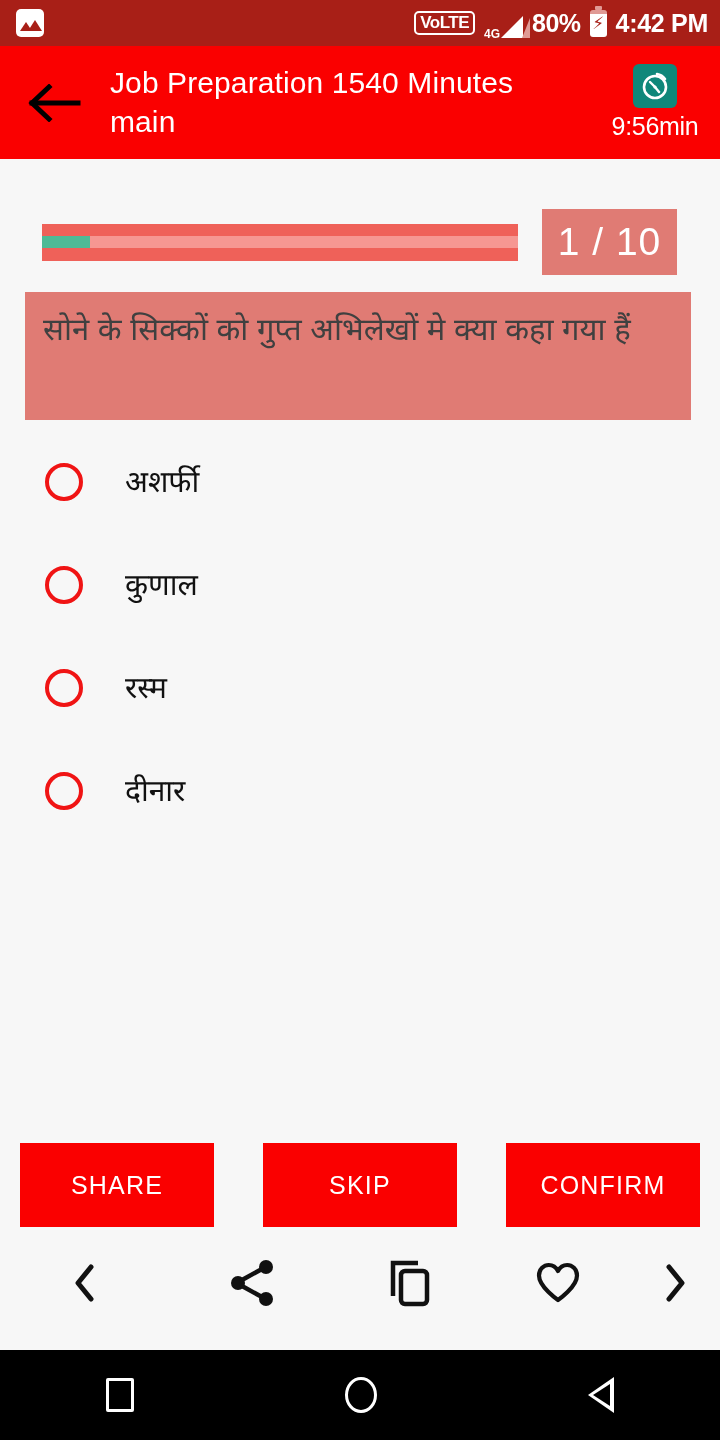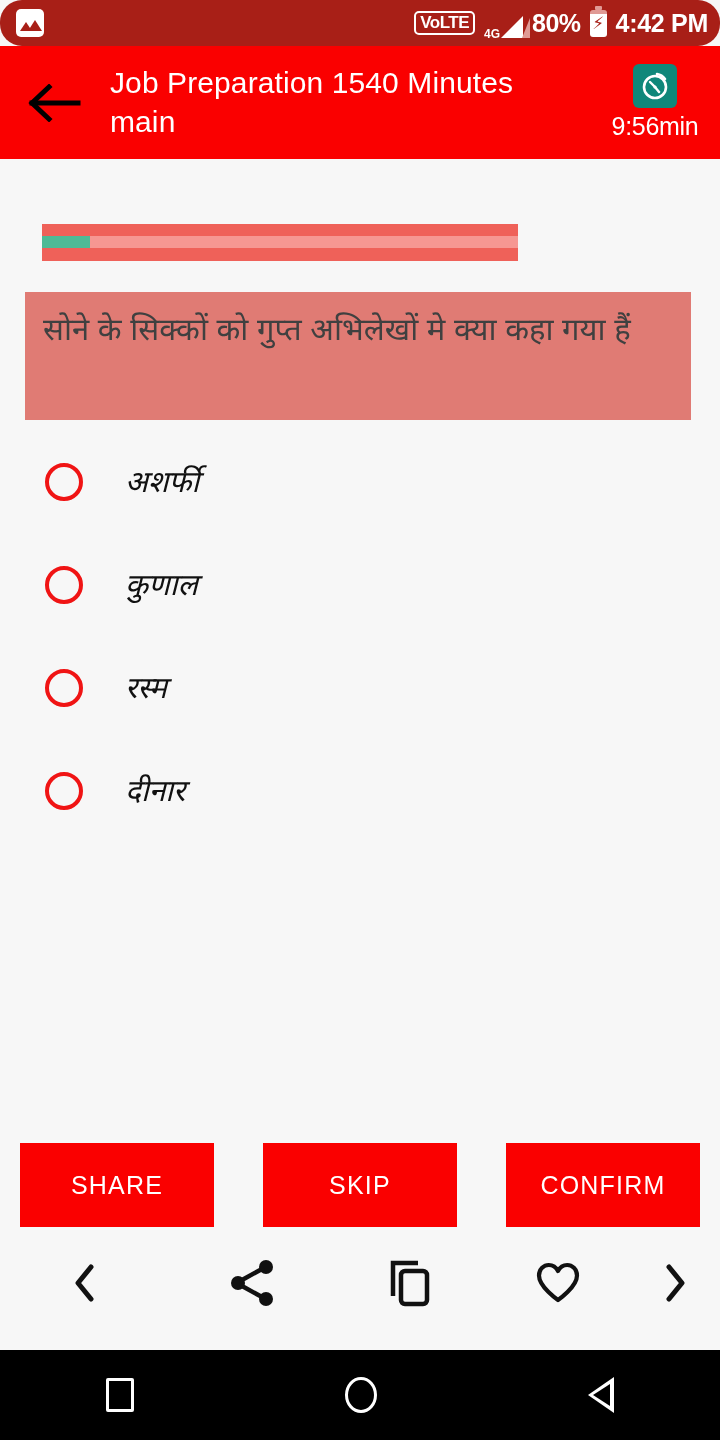--- a/index.html
+++ b/index.html
@@ -22,21 +22,20 @@
   .status-bar {
     position: absolute;
     top: 0; left: 0;
     width: 720px;
     height: 46px;
     background: #a81f17;
     display: flex;
     align-items: center;
     padding: 0 12px 0 16px;
     color: #ffffff;
-    border-radius: 22px;
   }
   .status-left { display: flex; align-items: center; gap: 8px; }
   .status-right {
     margin-left: auto;
     display: flex;
     align-items: center;
     gap: 9px;
   }
   .photo-icon {
     width: 28px; height: 28px;
@@ -225,21 +224,20 @@
     font-size: 31px;
     line-height: 1.42;
     padding: 16px 18px 14px 18px;
   }
 
   
   .options {
     position: absolute;
     top: 430px; left: 0;
     width: 720px;
-    font-style: italic;
   }
   .option-row {
     height: 103px;
     display: flex;
     align-items: center;
     padding-left: 45px;
   }
   .radio {
     width: 38px; height: 38px;
     border: 4px solid #f01414;
@@ -387,20 +385,21 @@
       <div class="timer-text">9:56min</div>
     </div>
   </div>
 
   <div class="progress-row">
     <div class="progress-outer">
       <div class="progress-track">
         <div class="progress-fill" id="progress-fill" style="width: 10%;"></div>
       </div>
     </div>
+    <div class="counter-box">1 / 10</div>
   </div>
 
   <div class="question-box">सोने के सिक्कों को गुप्त अभिलेखों मे क्या कहा गया हैं</div>
 
   <div class="options">
     <div class="option-row">
       <span class="radio"></span>
       <span class="option-label">अशर्फी</span>
     </div>
     <div class="option-row">

